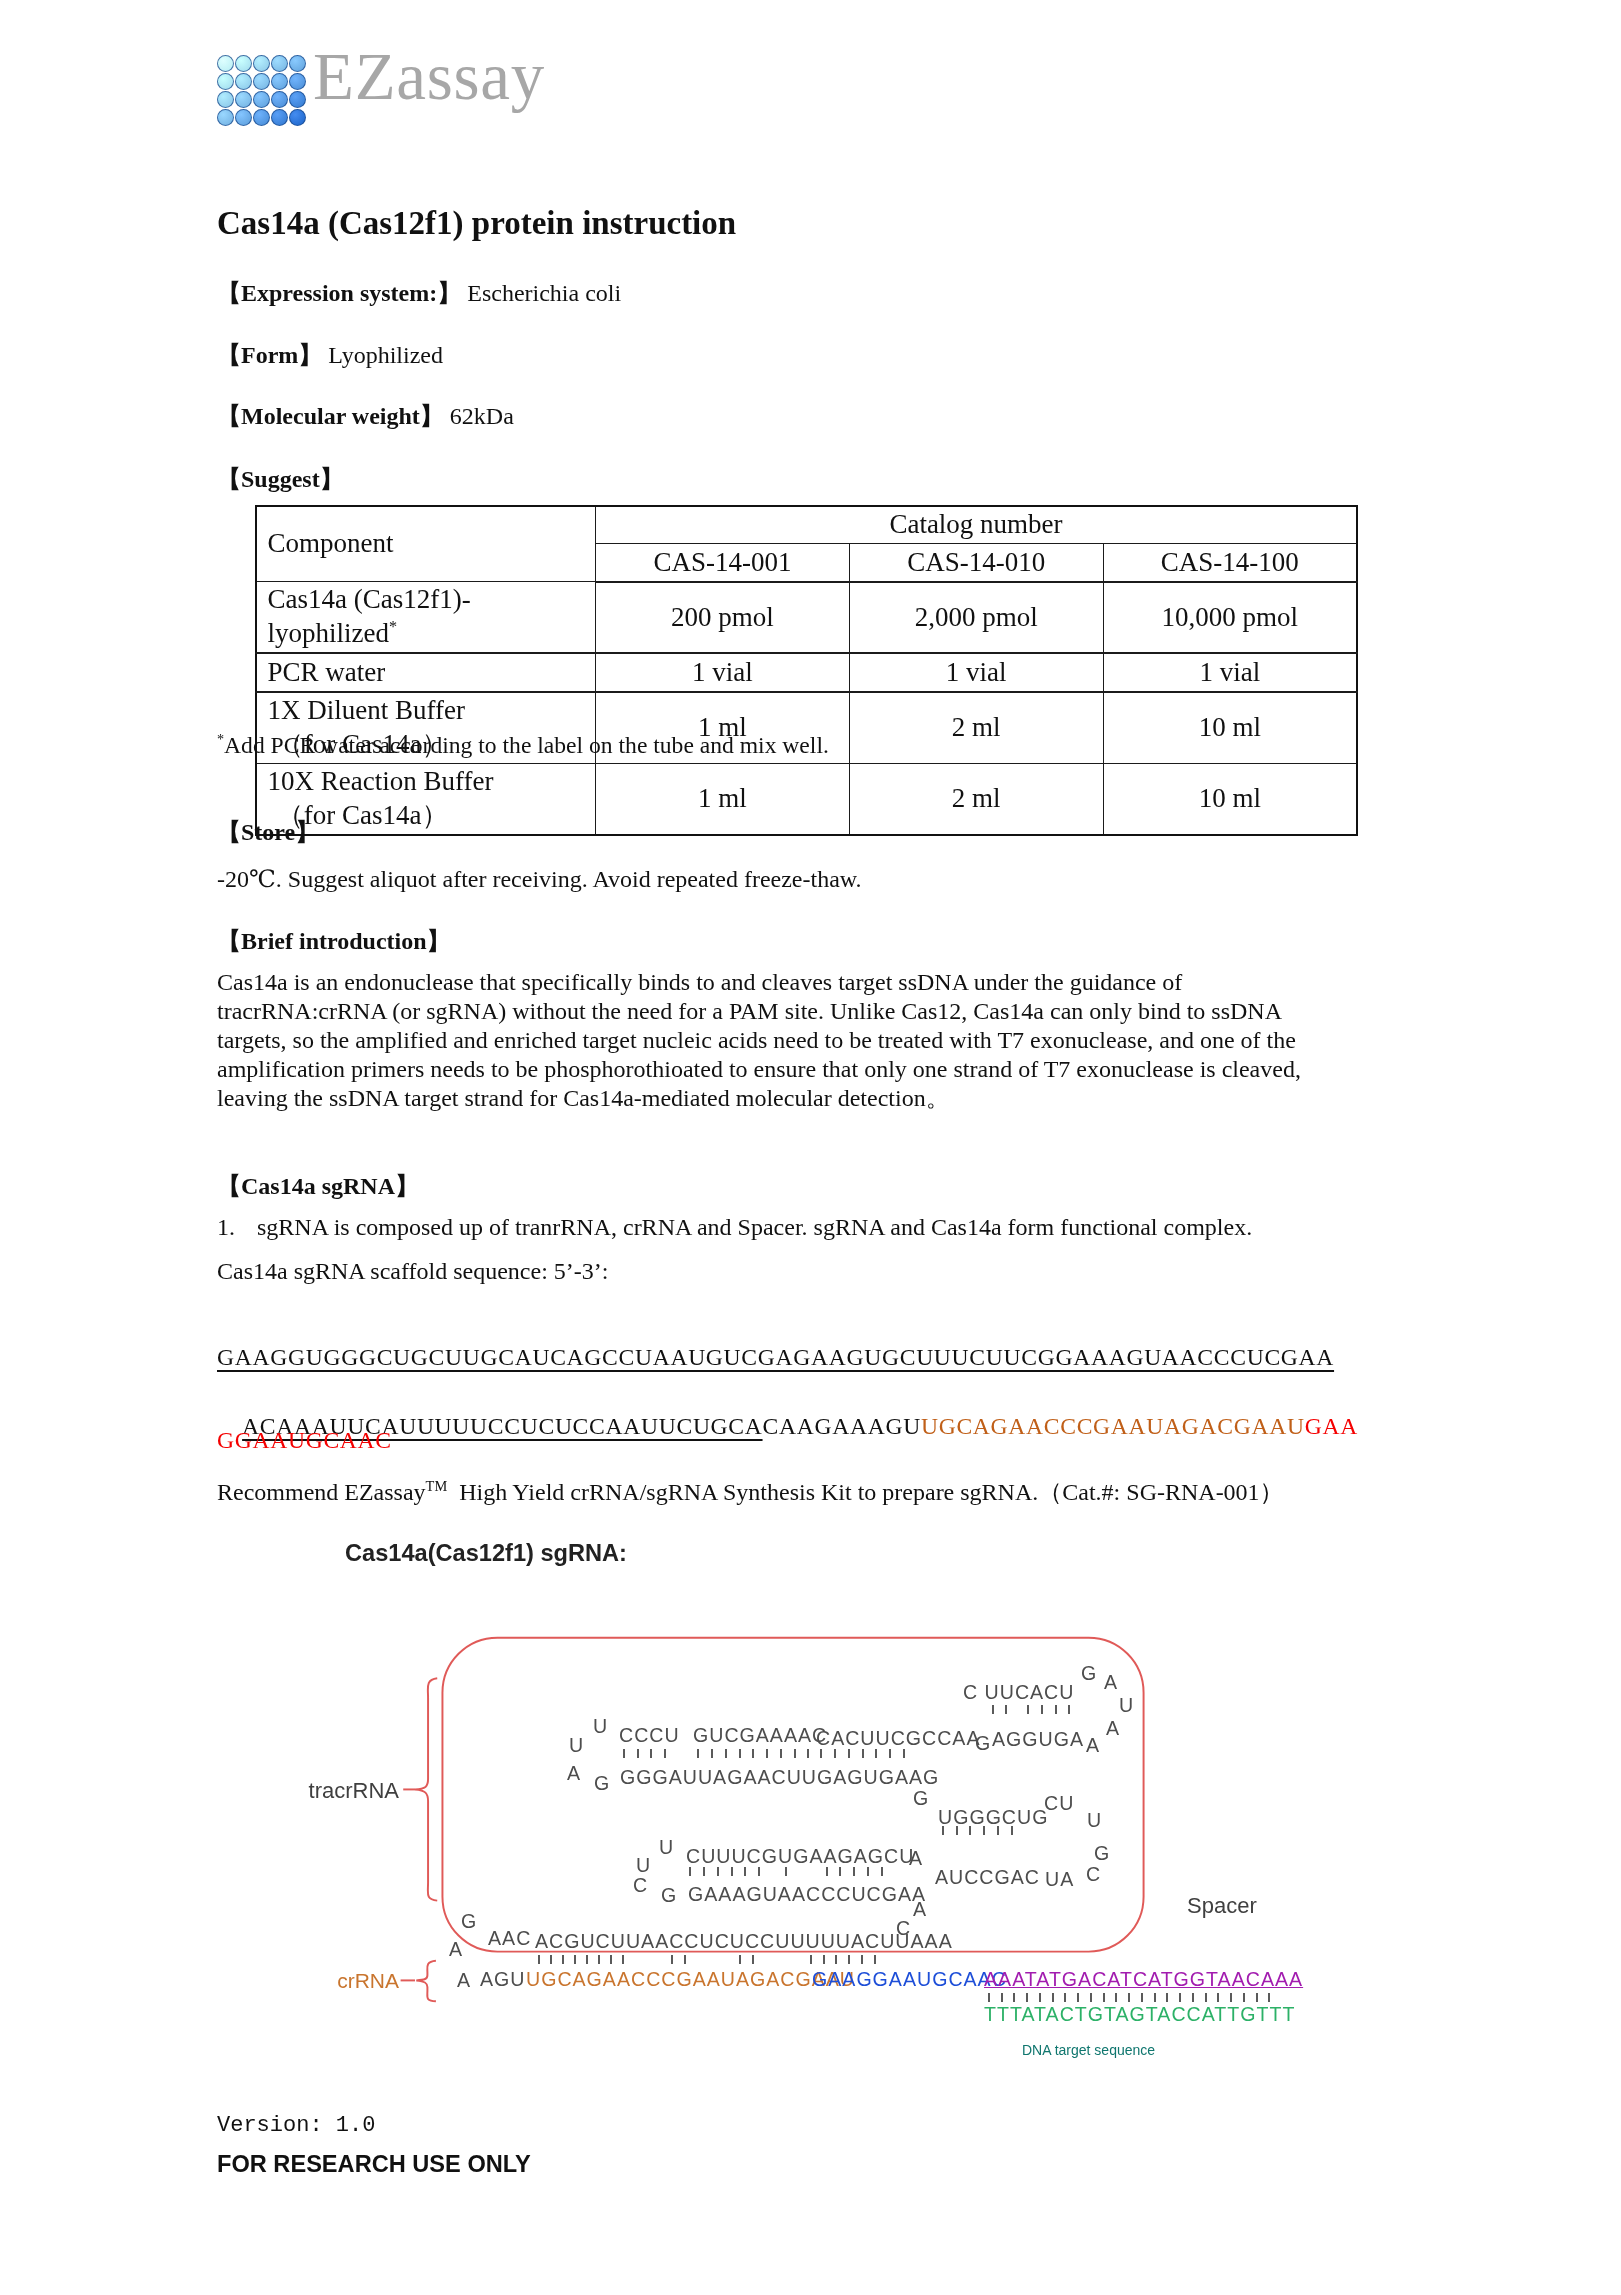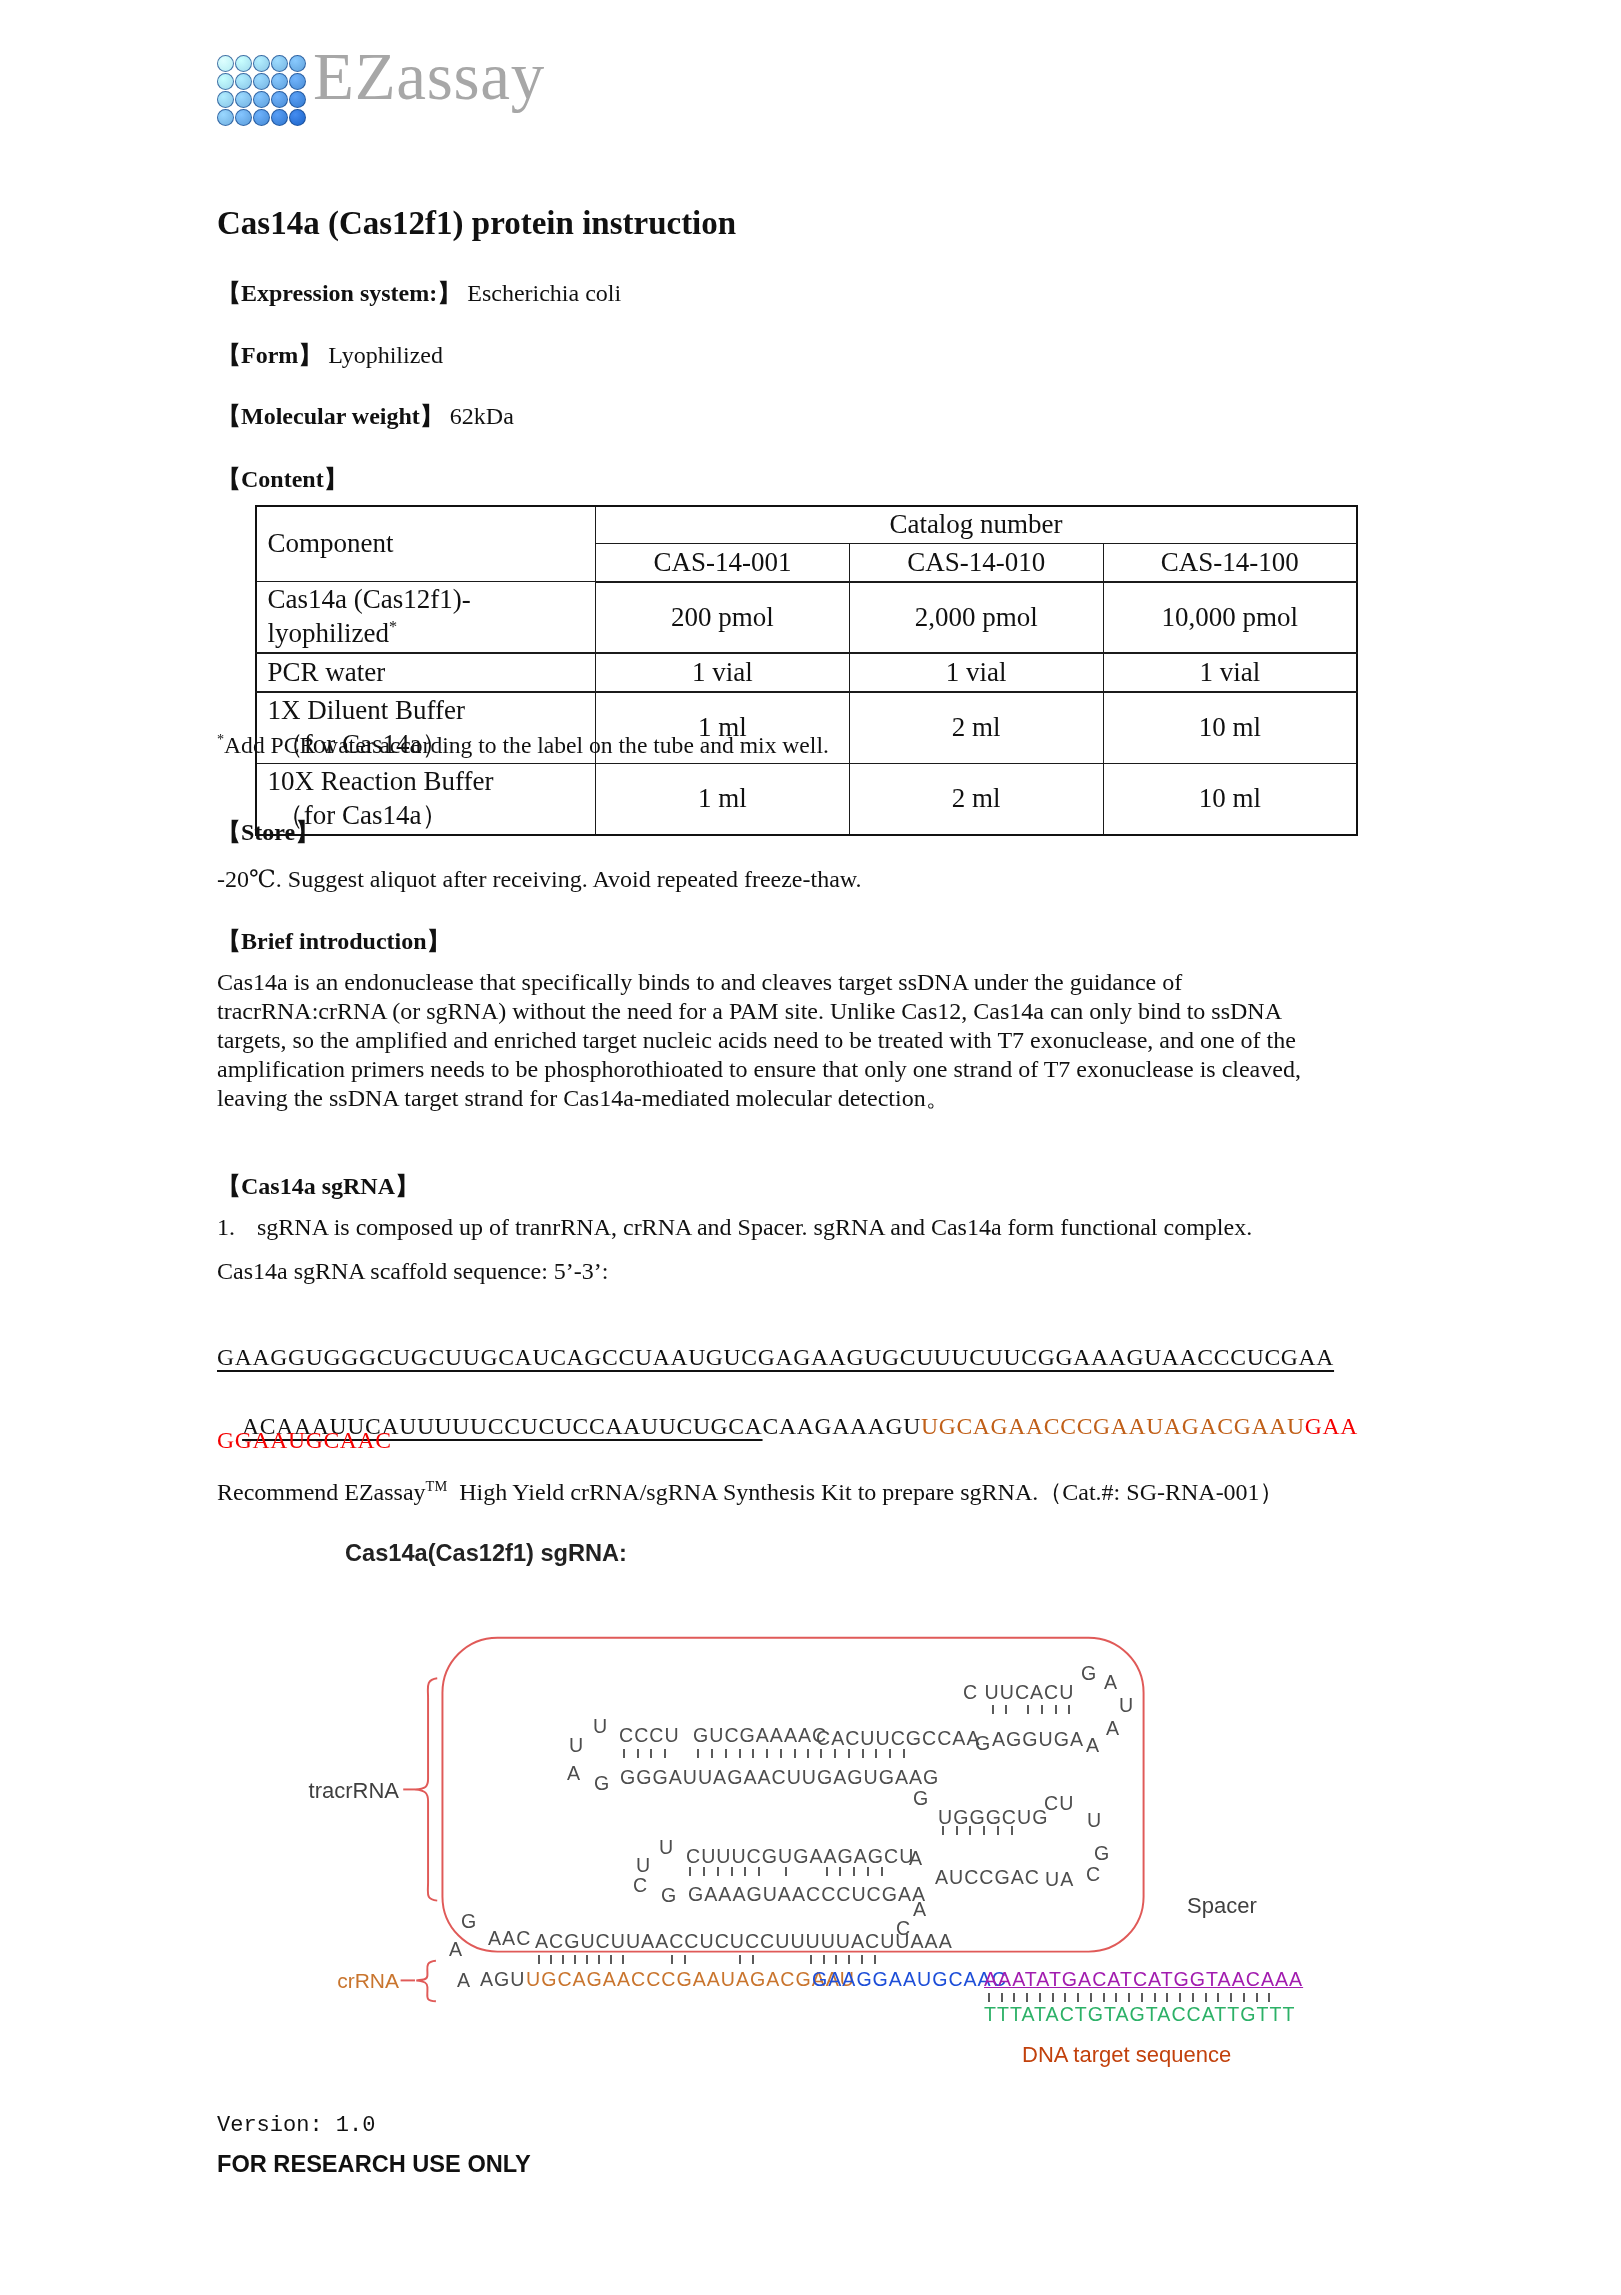--- a/index.html
+++ b/index.html
@@ -51,21 +51,21 @@
         letter-spacing:1px;color:#4d4d4d;white-space:pre;z-index:3;}
   .frag.orange{color:#c9752e;}
   .frag.red{color:#1d4ed8;}
   .frag.blue{color:#a21caf;text-decoration:underline;}
   .frag.green{color:#2cb167;}
   .bond{position:absolute;width:2px;height:8.5px;background:#5a5a5a;z-index:2;}
   .side-label{position:absolute;font-family:"Liberation Sans","DejaVu Sans",sans-serif;}
   #tracr-label{left:268px;top:1778px;width:131px;text-align:right;font-size:22px;color:#3f3f3f;}
   #cr-label{left:281px;top:1969px;width:118px;text-align:right;font-size:21px;color:#c9752e;}
   #spacer-label{left:1187px;top:1893px;font-size:22px;color:#404040;}
-  #dna-label{left:1022px;top:2042px;font-size:22px;color:#c2410c;}
+  #dna-label{left:1022px;top:2042px;font-size:14px;color:#0f766e;}
   svg.overlay{position:absolute;left:0;top:0;z-index:1;}
 
   .version{position:absolute;left:217px;top:2113px;font-size:22px;
         font-family:"Liberation Mono","DejaVu Sans Mono",monospace;font-weight:500;}
   .fruo{position:absolute;left:217px;top:2151px;font-size:23.6px;font-weight:bold;
         font-family:"Liberation Sans","DejaVu Sans",sans-serif;}
 </style>
 </head>
 <body>
 
@@ -103,21 +103,21 @@
   </div>
   <div class="meta" style="top:339px">
     <b>【Form】</b>
     <span>Lyophilized</span>
   </div>
   <div class="meta" style="top:400px">
     <b>【Molecular weight】</b>
     <span>62kDa</span>
   </div>
 
-  <div class="hdr" style="top:463px">【Content】</div>
+  <div class="hdr" style="top:463px">【Suggest】</div>
 
   <table class="kit">
     <tbody>
         <tr class="h1">
       <th class="comp" rowspan="2" style="width:321px">Component</th>
       <th colspan="3">Catalog number</th>
     </tr>
     <tr class="h2">
       <th style="width:269px">CAS-14-001</th>
       <th style="width:269px">CAS-14-010</th>

